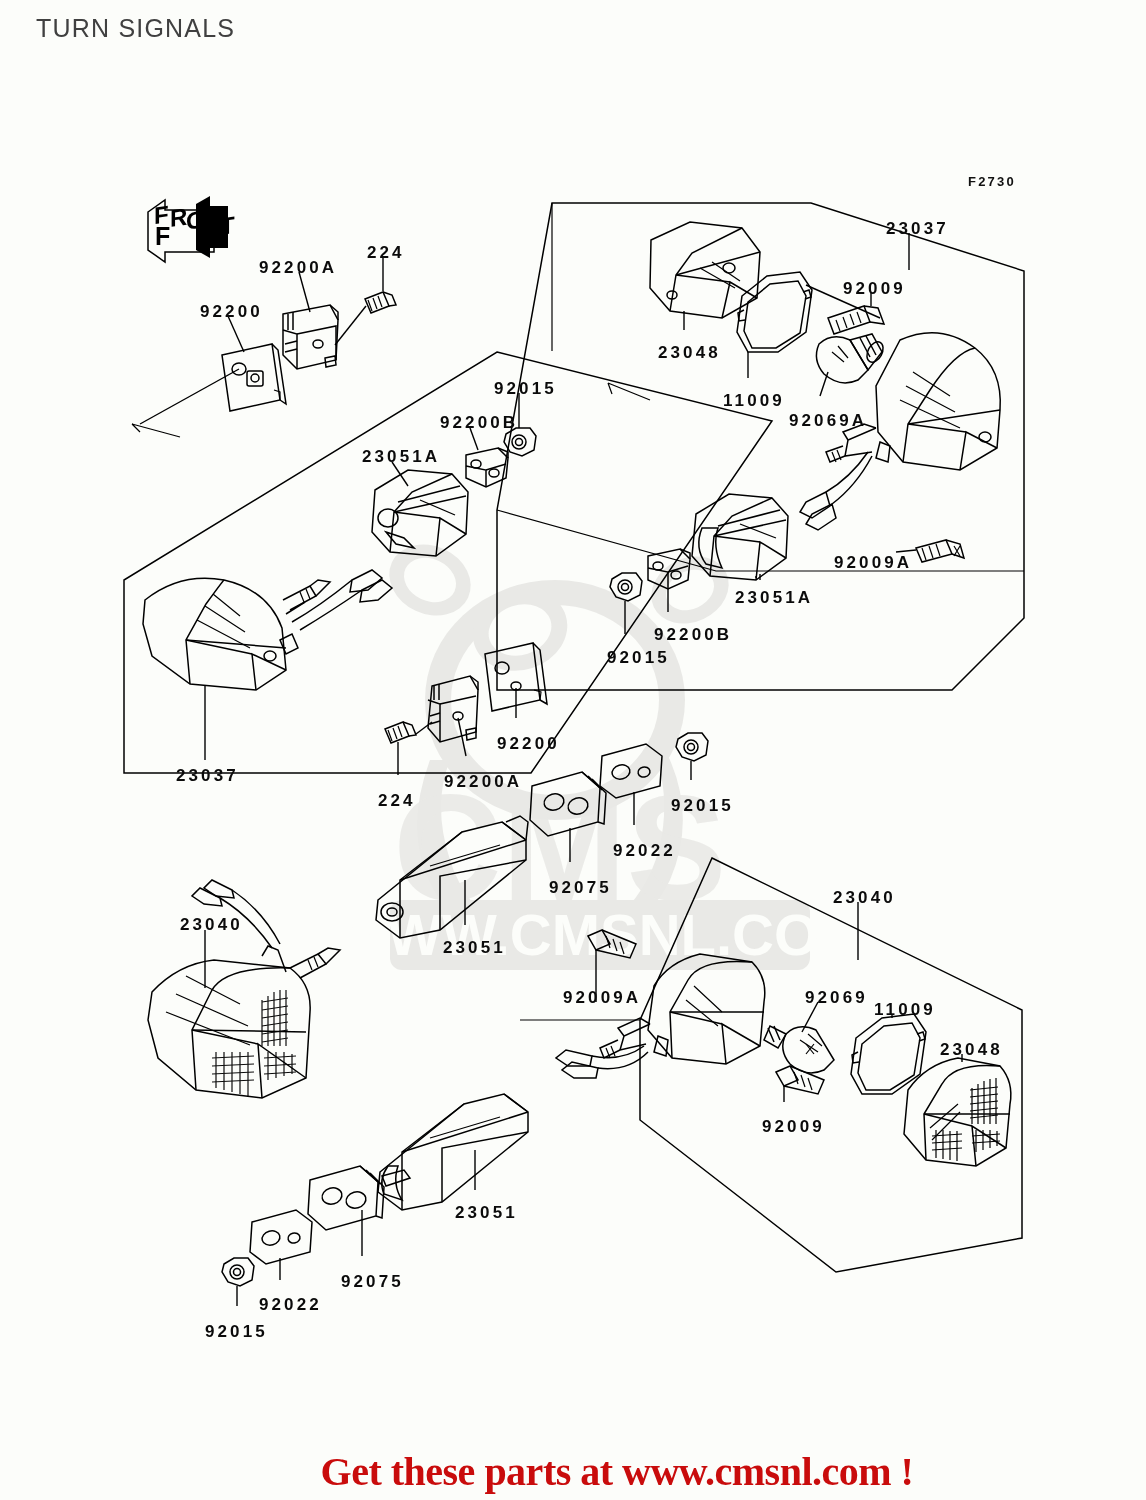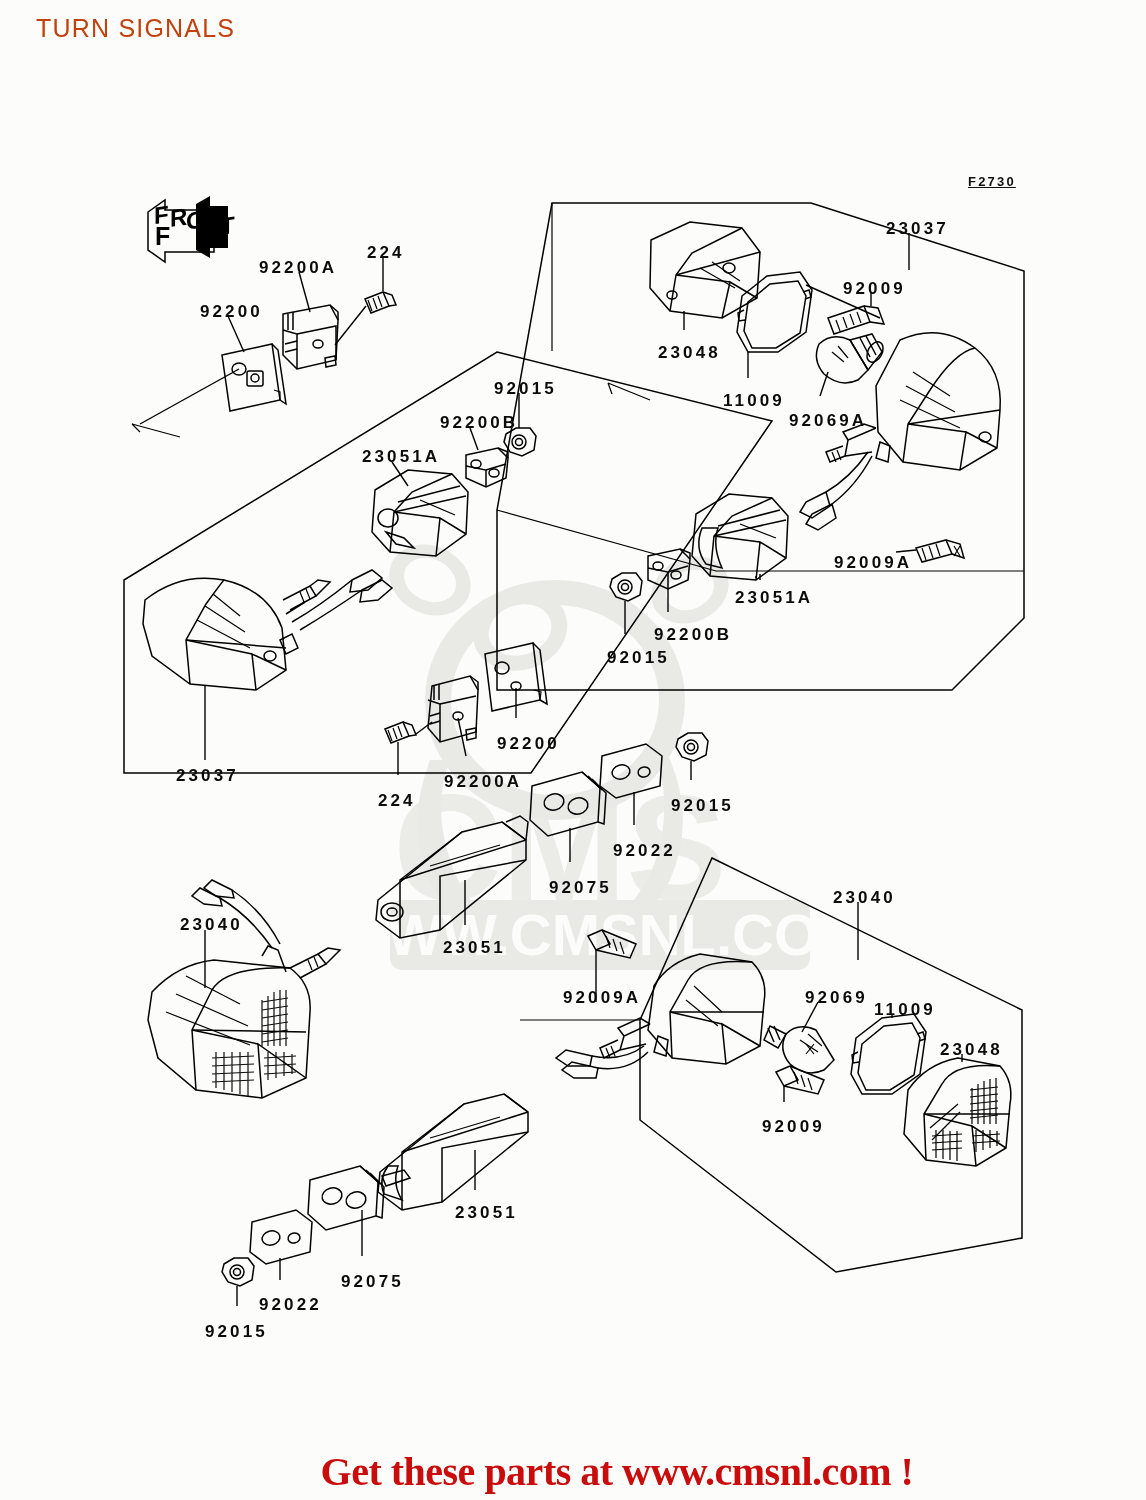--- a/index.html
+++ b/index.html
@@ -4,27 +4,27 @@
 <title>Kawasaki Turn Signals Parts Diagram</title>
 <style>
   html,body{margin:0;padding:0;background:#fcfdfa;}
   body{
     width:1146px;height:1500px;position:relative;overflow:hidden;
     font-family:"Liberation Sans", sans-serif;
     background:#fcfdfa;
   }
   #page-title{
     position:absolute;left:36px;top:14px;
-    font-size:25px;letter-spacing:1.2px;color:#c2410c;font-weight:400;
+    font-size:25px;letter-spacing:1.2px;color:#404040;font-weight:400;
     white-space:nowrap;
   }
   #drawing-code{
     position:absolute;left:968px;top:174px;
     font-size:13px;letter-spacing:2.2px;color:#111;font-weight:700;
-    font-family:"Liberation Sans", sans-serif;white-space:nowrap;text-decoration:underline;
+    font-family:"Liberation Sans", sans-serif;white-space:nowrap;
   }
   #diagram-canvas{
     position:absolute;left:0;top:0;width:1146px;height:1500px;
   }
   #footer-cta{
     position:absolute;left:0;top:1448px;width:1146px;text-align:center;
     font-family:"Liberation Serif", serif;
     font-size:40px;font-weight:700;color:#c90c0c;
     letter-spacing:-0.5px;white-space:nowrap;padding-left:44px;
   }

